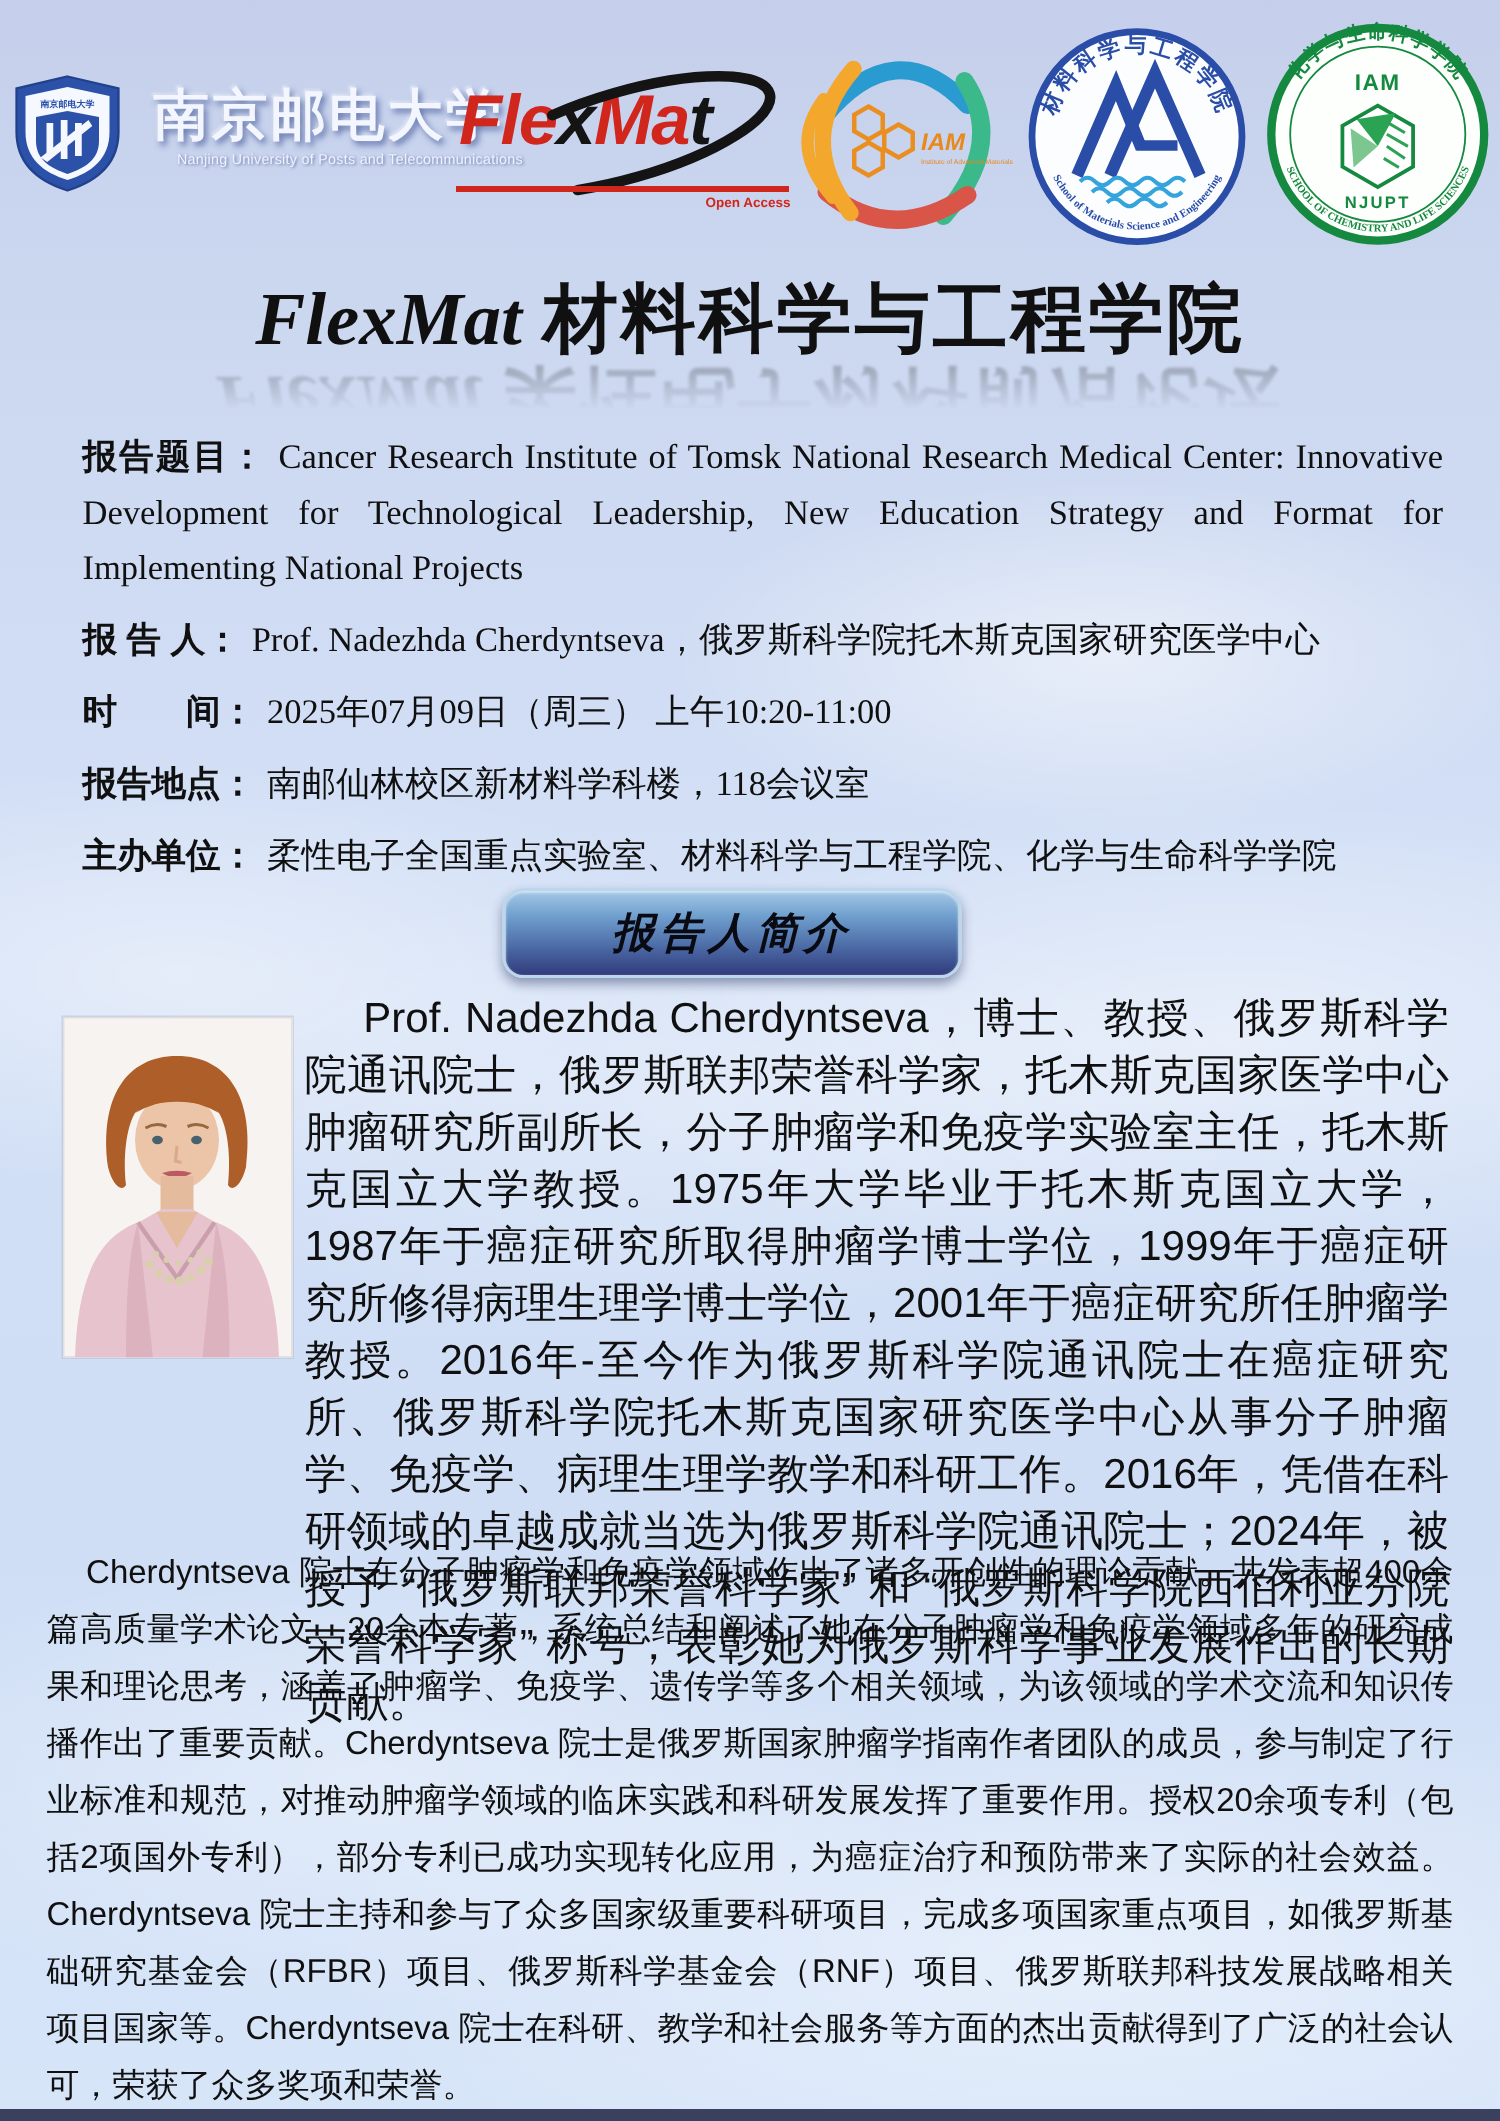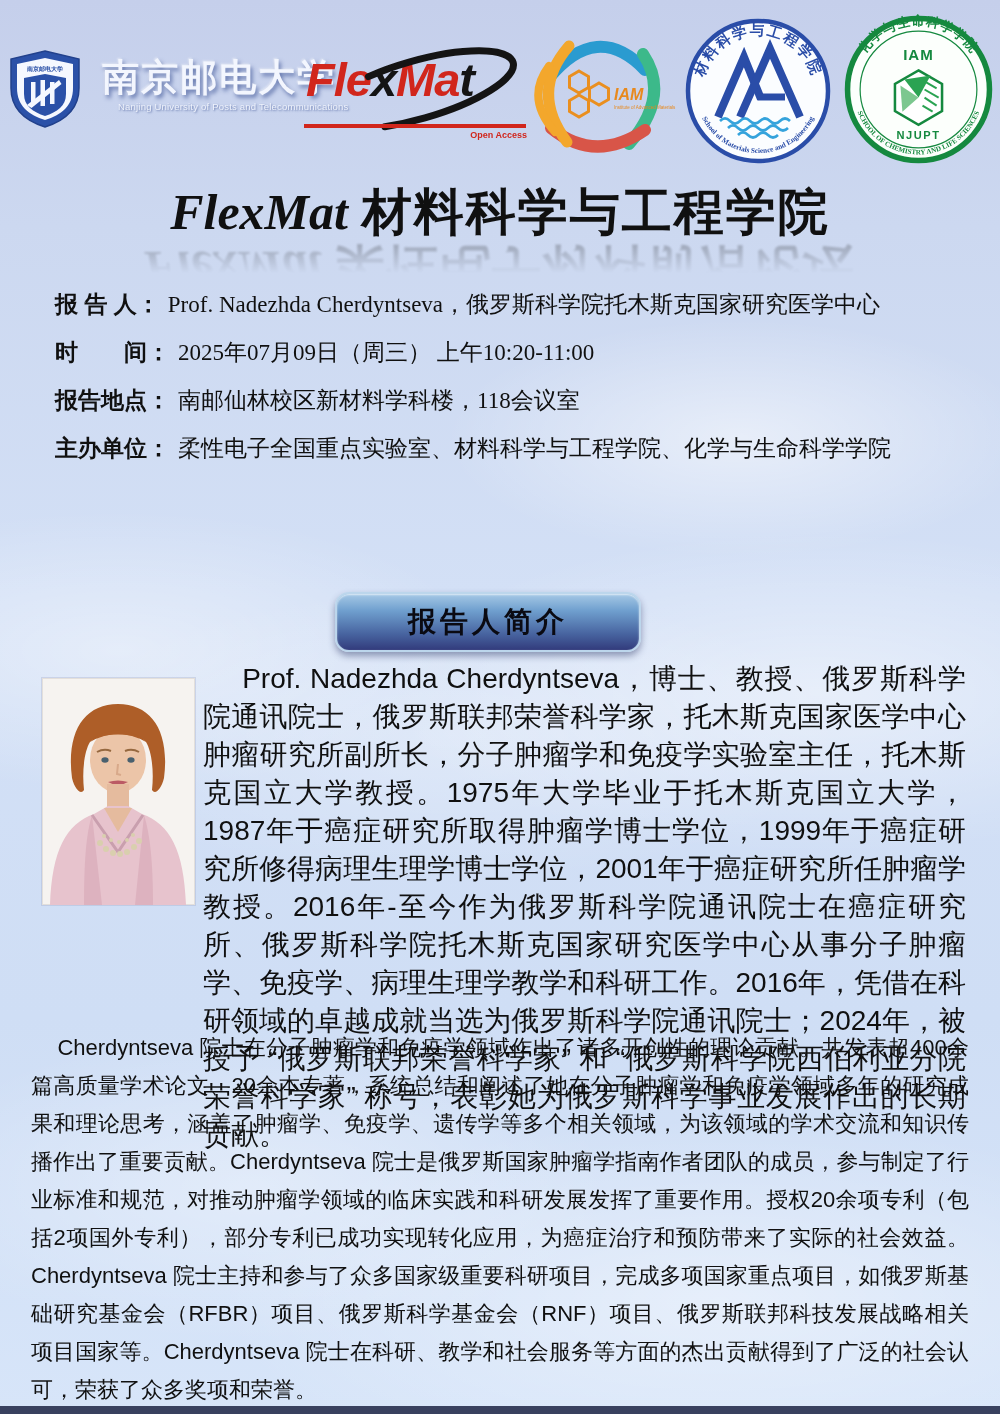--- a/index.html
+++ b/index.html
@@ -59,21 +59,21 @@
   .info{position:absolute;left:55px;right:38px;top:286px;}
   .info p{margin:0 0 11px 0;font-size:23px;line-height:37px;text-align:justify;}
   .lbl{font-weight:700;font-family:"Liberation Sans",sans-serif;}
   .val{font-family:"Liberation Serif",serif;margin-left:8px;}
   
   .intro-btn{
     position:absolute;left:335px;top:592px;width:302px;height:56px;border-radius:14px;
     background:linear-gradient(180deg,#a5c8e6 0%,#6f9fce 30%,#47639f 72%,#323b7c 100%);
     border:2px solid #bcd6ec;
     box-shadow:0 4px 7px rgba(40,50,100,.45), inset 0 1px 2px rgba(255,255,255,.65);
-    display:flex;align-items:center;justify-content:center;cursor:pointer;
+    display:flex;align-items:center;justify-content:center;cursor:pointer;font-style:italic;
   }
   .intro-btn span{font-size:28px;font-weight:700;color:#0a0a12;letter-spacing:4px;}
   
   .photo{position:absolute;left:42px;top:678px;width:153px;height:227px;box-shadow:0 0 0 1px rgba(160,170,200,.35);}
   .bio{
     position:absolute;left:203px;right:34px;top:660px;margin:0;
     font-size:28px;line-height:38px;text-align:justify;text-indent:1.4em;
   }
   .achv{
     position:absolute;left:31px;right:31px;top:1029px;margin:0;
@@ -180,20 +180,21 @@
       <textPath href="#chemBot" startOffset="50%" text-anchor="middle">SCHOOL OF CHEMISTRY AND LIFE SCIENCES</textPath>
     </text>
   </svg>
 
   <div class="title-wrap">
     <div class="title"><span class="t-en">FlexMat</span> <span class="t-cn">材料科学与工程学院</span></div>
     <div class="title title-reflect" aria-hidden="true"><span class="t-en">FlexMat</span> <span class="t-cn">柔性电子材料前沿论坛</span></div>
   </div>
 
   <div class="info">
+    <p><b class="lbl">报告题目：</b><span class="val">Cancer Research Institute of Tomsk National Research Medical Center: Innovative Development for Technological Leadership, New Education Strategy and Format for Implementing National Projects</span></p>
     <p><b class="lbl">报 告 人：</b><span class="val">Prof. Nadezhda Cherdyntseva，俄罗斯科学院托木斯克国家研究医学中心</span></p>
     <p><b class="lbl">时　　间：</b><span class="val">2025年07月09日（周三） 上午10:20-11:00</span></p>
     <p><b class="lbl">报告地点：</b><span class="val">南邮仙林校区新材料学科楼，118会议室</span></p>
     <p><b class="lbl">主办单位：</b><span class="val">柔性电子全国重点实验室、材料科学与工程学院、化学与生命科学学院</span></p>
   </div>
 
   <div class="intro-btn" role="button">
     <span>报告人简介</span>
   </div>
 

